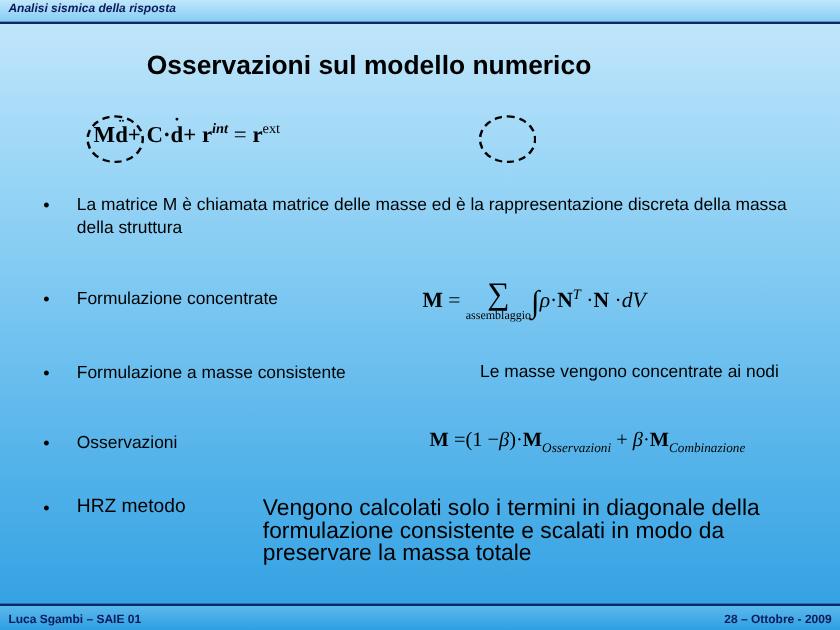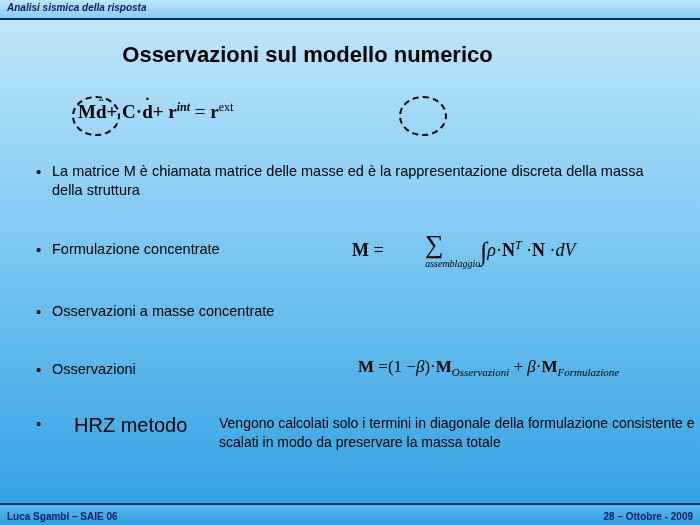--- a/index.html
+++ b/index.html
@@ -146,21 +146,21 @@
   .bullet .dot {
     position: absolute;
     left: 0;
     top: 0;
     font-size: 15px;
     color: #000;
     line-height: 19px;
   }
   .bullet .txt {
     display: block;
-    margin-left: 16px;
+    margin-left: 28px;
     font-size: 14.5px;
     color: #000;
     line-height: 19px;
   }
   .b1 { left: 36px; top: 0px; width: 630px; }
   .b2 { left: 36px; top: 78px; width: 320px; }
   .b3 { left: 36px; top: 140px; width: 600px; }
   .b4 { left: 36px; top: 198px; width: 320px; }
   .b5 { left: 36px; top: 252px; width: 620px; }
 
@@ -185,55 +185,52 @@
     position: relative;
     vertical-align: middle;
     text-align: center;
   }
   .sum-sign {
     font-size: 26px;
     line-height: 22px;
   }
   .sum-under {
     font-size: 10px;
-    font-style: italic;
     display: block;
     line-height: 12px;
-    margin-left: 37px;
   }
   .int-sign {
     font-size: 26px;
     line-height: 22px;
     vertical-align: middle;
   }
   .masse-note {
     position: absolute;
     left: 364px;
     top: 0px;
     font-size: 14.5px;
     color: #000;
     white-space: nowrap;
   }
   .hrz-note {
     position: absolute;
     left: 183px;
     top: 0px;
     width: 480px;
-    font-size: 14px;
+    font-size: 19px;
     color: #000;
     line-height: 19px;
   }
   .hrz-label {
     position: absolute;
     left: 28px;
     top: 0;
-    font-size: 20px;
+    font-size: 16px;
     color: #000;
     white-space: nowrap;
-    margin-left: 10px;
   }
 </style>
 </head>
 <body>
 
 <div class="slide">
 
   <div class="header-bar"></div>
   <div class="header-text">Analisi sismica della risposta</div>
 
@@ -270,40 +267,41 @@
       <span class="sum-wrap">
         <span class="sum-sign">∑</span>
         <span class="sum-under">assemblaggio</span>
       </span><span class="int-sign">∫</span><span class="it">ρ</span><span>·</span><span class="bf">N</span><span class="sup it">T</span>
       <span>·</span><span class="bf">N</span>
       <span>·</span><span class="it">dV</span>
     </div>
 
     <div class="bullet b3">
       <span class="dot">•</span>
-      <span class="txt">Osservazioni a masse concentrate</span>
+      <span class="txt">Formulazione a masse consistente</span>
+      <span class="masse-note">Le masse vengono concentrate ai nodi</span>
     </div>
 
     <div class="bullet b4">
       <span class="dot">•</span>
       <span class="txt">Osservazioni</span>
     </div>
 
     <div class="inline-math m-comb">
       <span class="bf">M</span>
       <span>=</span><span>(</span><span>1 −</span><span class="it">β</span><span>)</span><span>·</span><span class="bf">M</span><span class="sub it">Osservazioni</span>
       <span>+</span>
-      <span class="it">β</span><span>·</span><span class="bf">M</span><span class="sub it">Formulazione</span>
+      <span class="it">β</span><span>·</span><span class="bf">M</span><span class="sub it">Combinazione</span>
     </div>
 
     <div class="bullet b5">
       <span class="dot">•</span>
       <span class="hrz-label">HRZ metodo</span>
       <span class="hrz-note">Vengono calcolati solo i termini in diagonale della formulazione consistente e scalati in modo da preservare la massa totale</span>
     </div>
 
   </div>
 
   <div class="footer-bar"></div>
-  <div class="footer-left">Luca Sgambi – SAIE 06</div>
+  <div class="footer-left">Luca Sgambi – SAIE 01</div>
   <div class="footer-right">28 – Ottobre - 2009</div>
 
 </div>
 
 </body></html>

